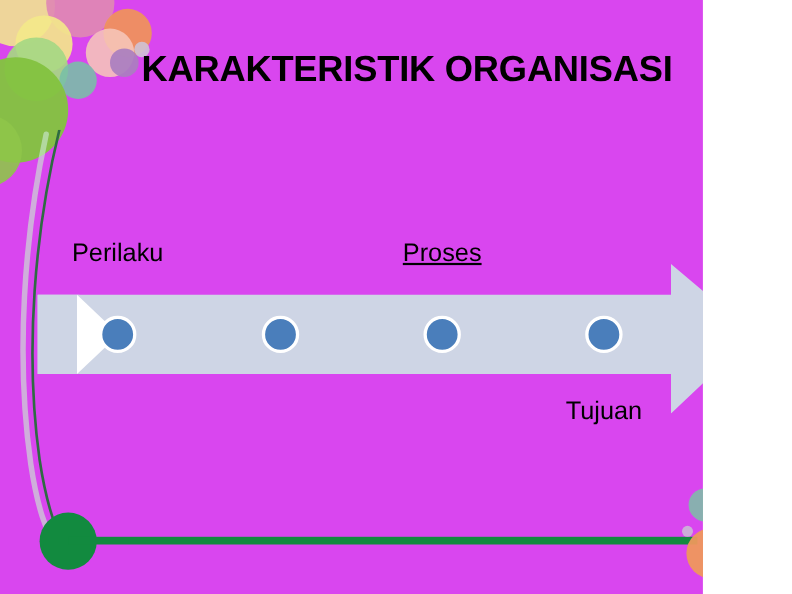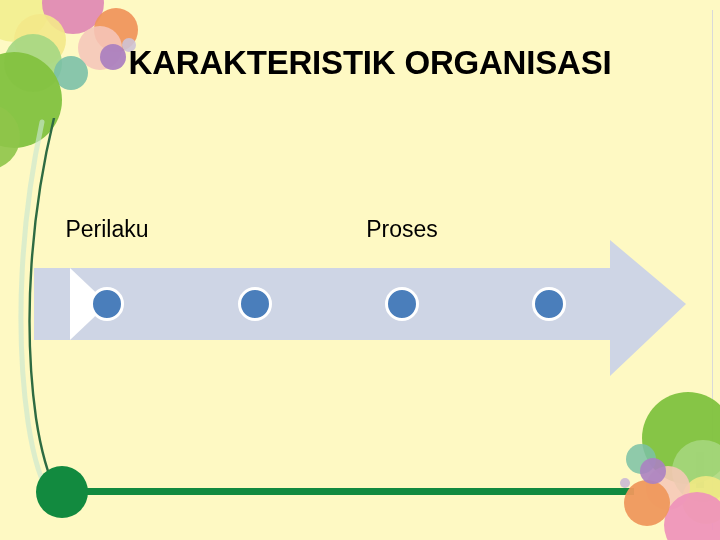--- a/index.html
+++ b/index.html
@@ -2,23 +2,23 @@
 <html><head>
 <meta charset="utf-8">
 <style>
   html, body {
     margin: 0;
     padding: 0;
     background: #ffffff;
   }
   #slide {
     position: relative;
-    width: 720px;
+    width: 639px;
     height: 540px;
-    background: #fef9c3;
+    background: #d946ef;
     overflow: hidden;
     font-family: "Liberation Sans", sans-serif;
   }
 
   
   .bubble {
     position: absolute;
     border-radius: 50%;
     filter: blur(0.4px);
   }
@@ -199,22 +199,23 @@
   <div>
     <div class="node" style="left:385px; top:287px;"></div>
   </div>
   <div>
     <div class="node" style="left:532px; top:287px;"></div>
   </div>
 
   <div class="lbl lbl-above" style="left:42px;  width:130px;">Perilaku</div>
 
 
-  <div class="lbl lbl-above" style="left:337px; width:130px;">Proses</div>
-
+  <div class="lbl lbl-above" style="left:337px; width:130px;text-decoration:underline;">Proses</div>
+
+  <div class="lbl lbl-below" style="left:484px; width:130px;">Tujuan</div>
 
   <div>
     <div class="bubble b-br-1"></div>
     <div class="bubble b-br-2"></div>
     <div class="bubble b-br-3"></div>
     <div class="bubble b-br-4"></div>
     <div class="bubble b-br-5"></div>
     <div class="bubble b-br-6"></div>
     <div class="bubble b-br-7"></div>
     <div class="bubble b-br-8"></div>

